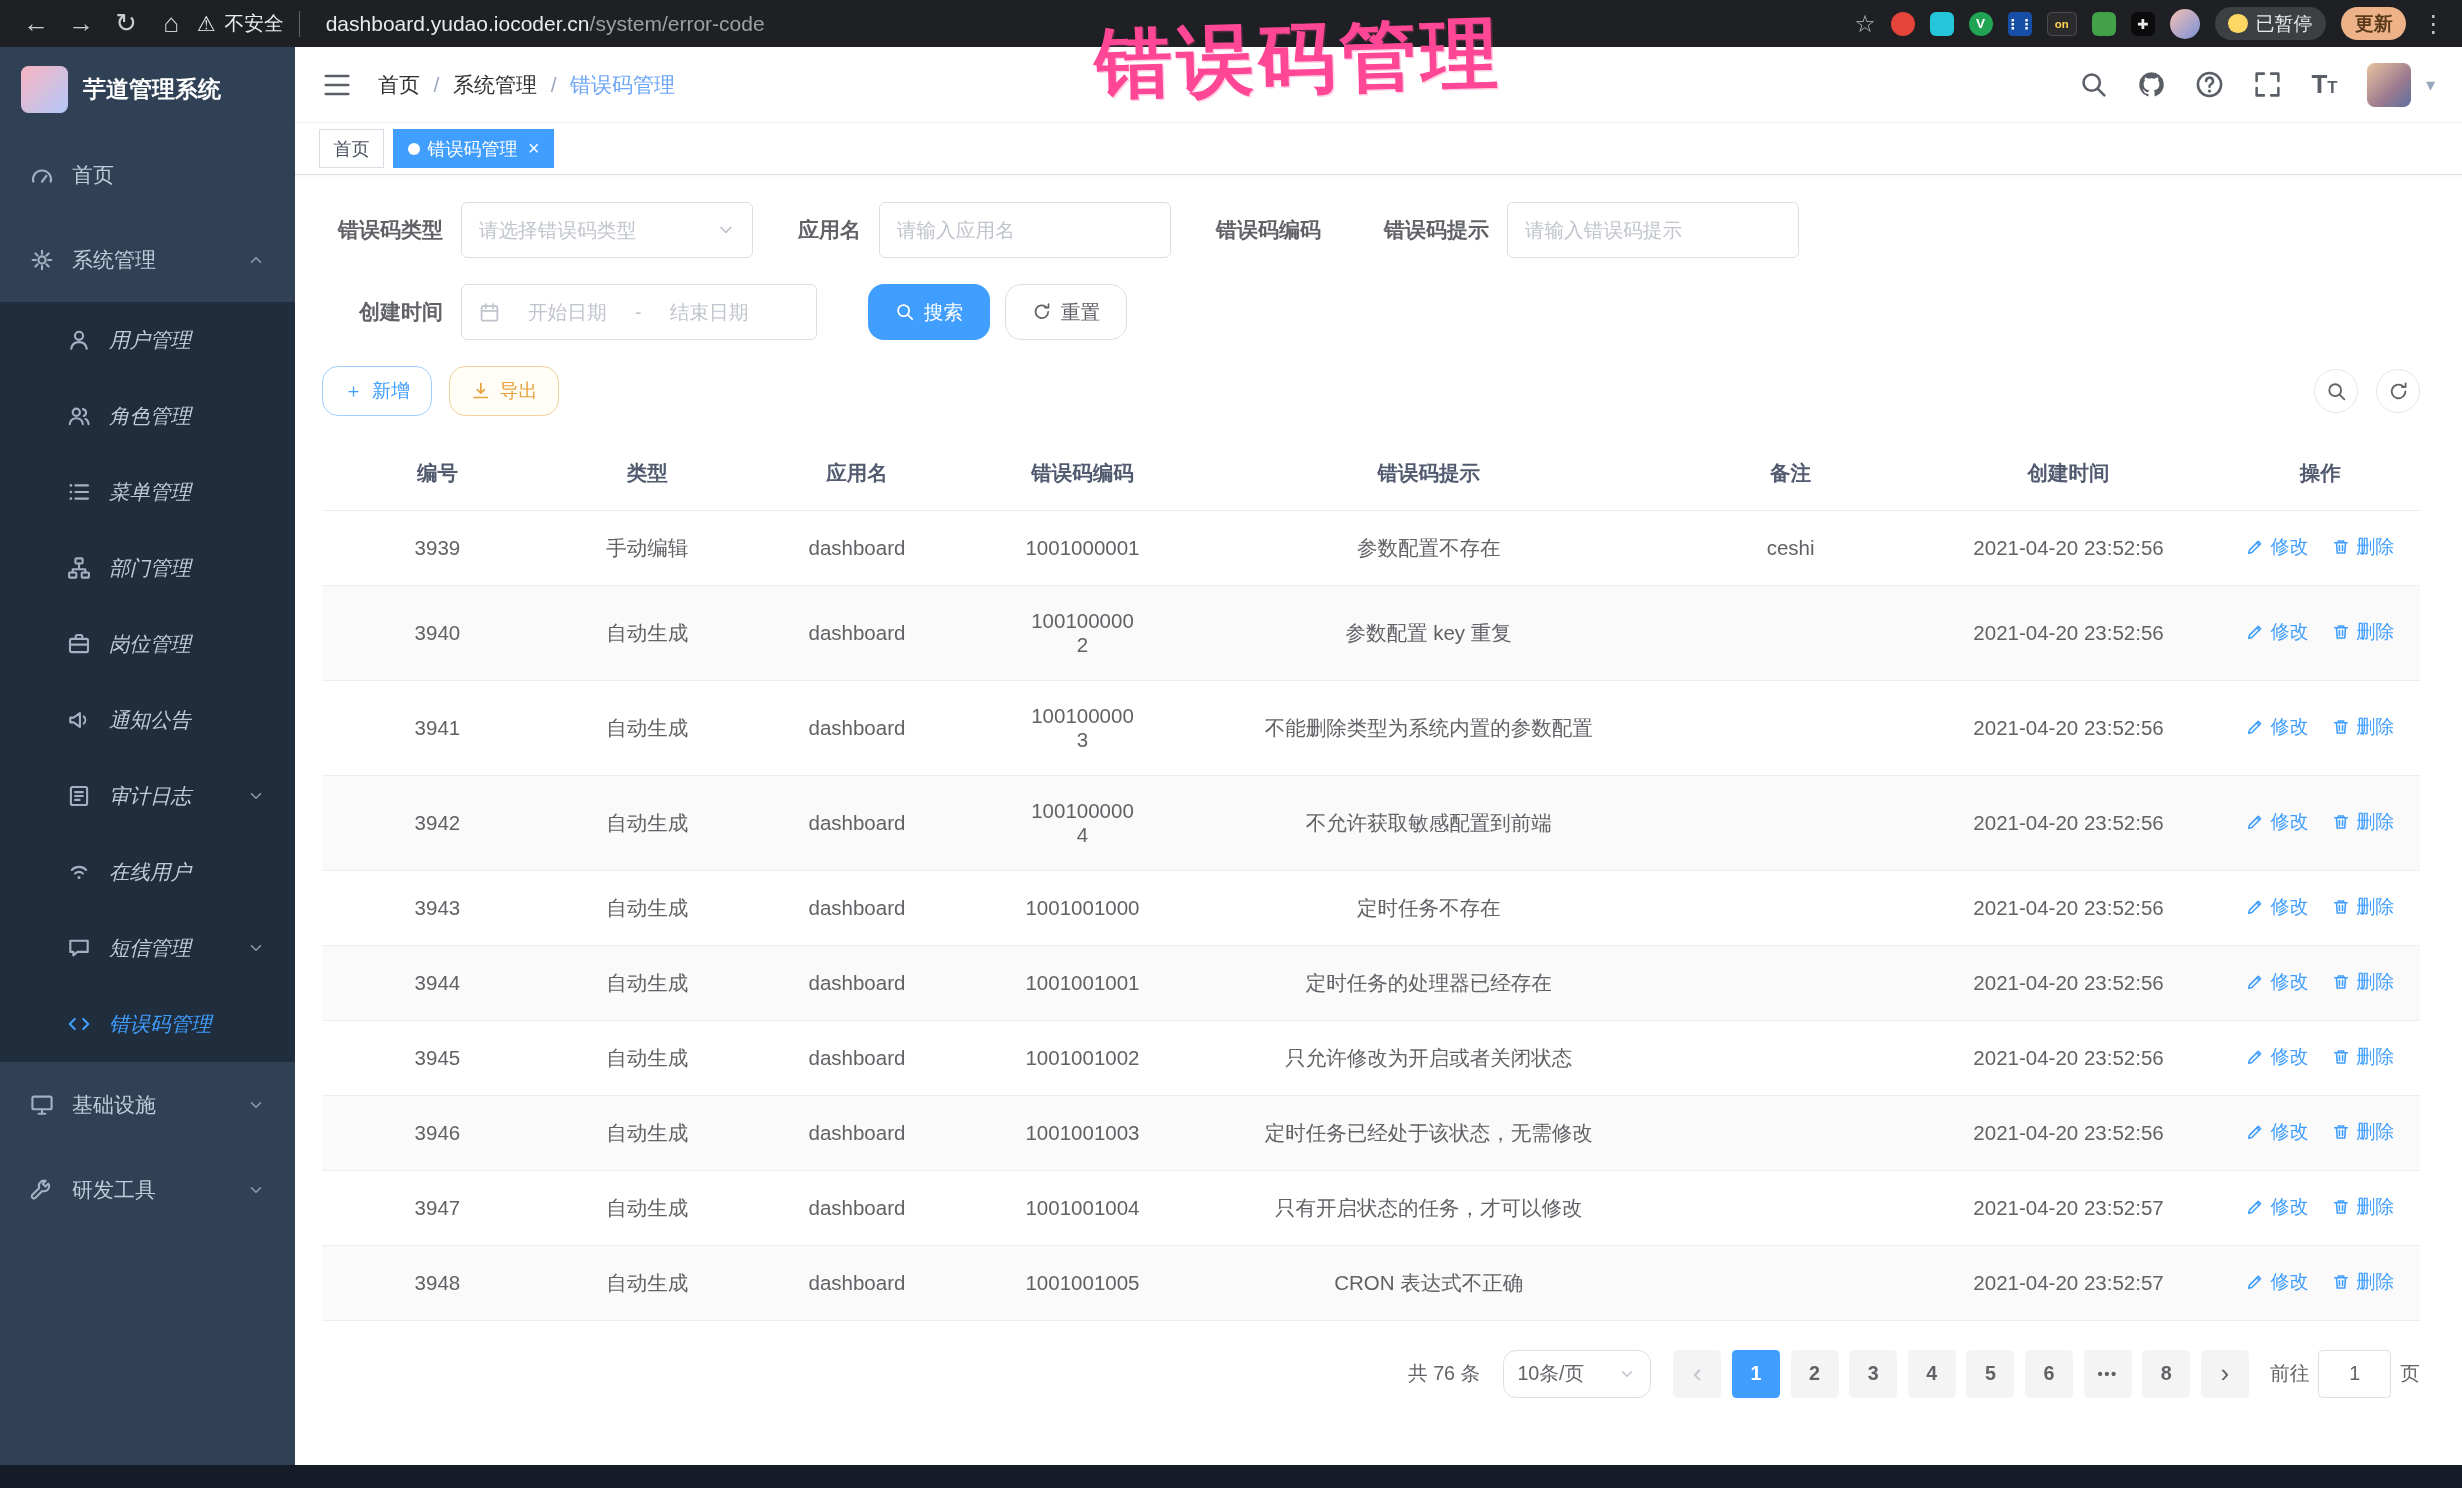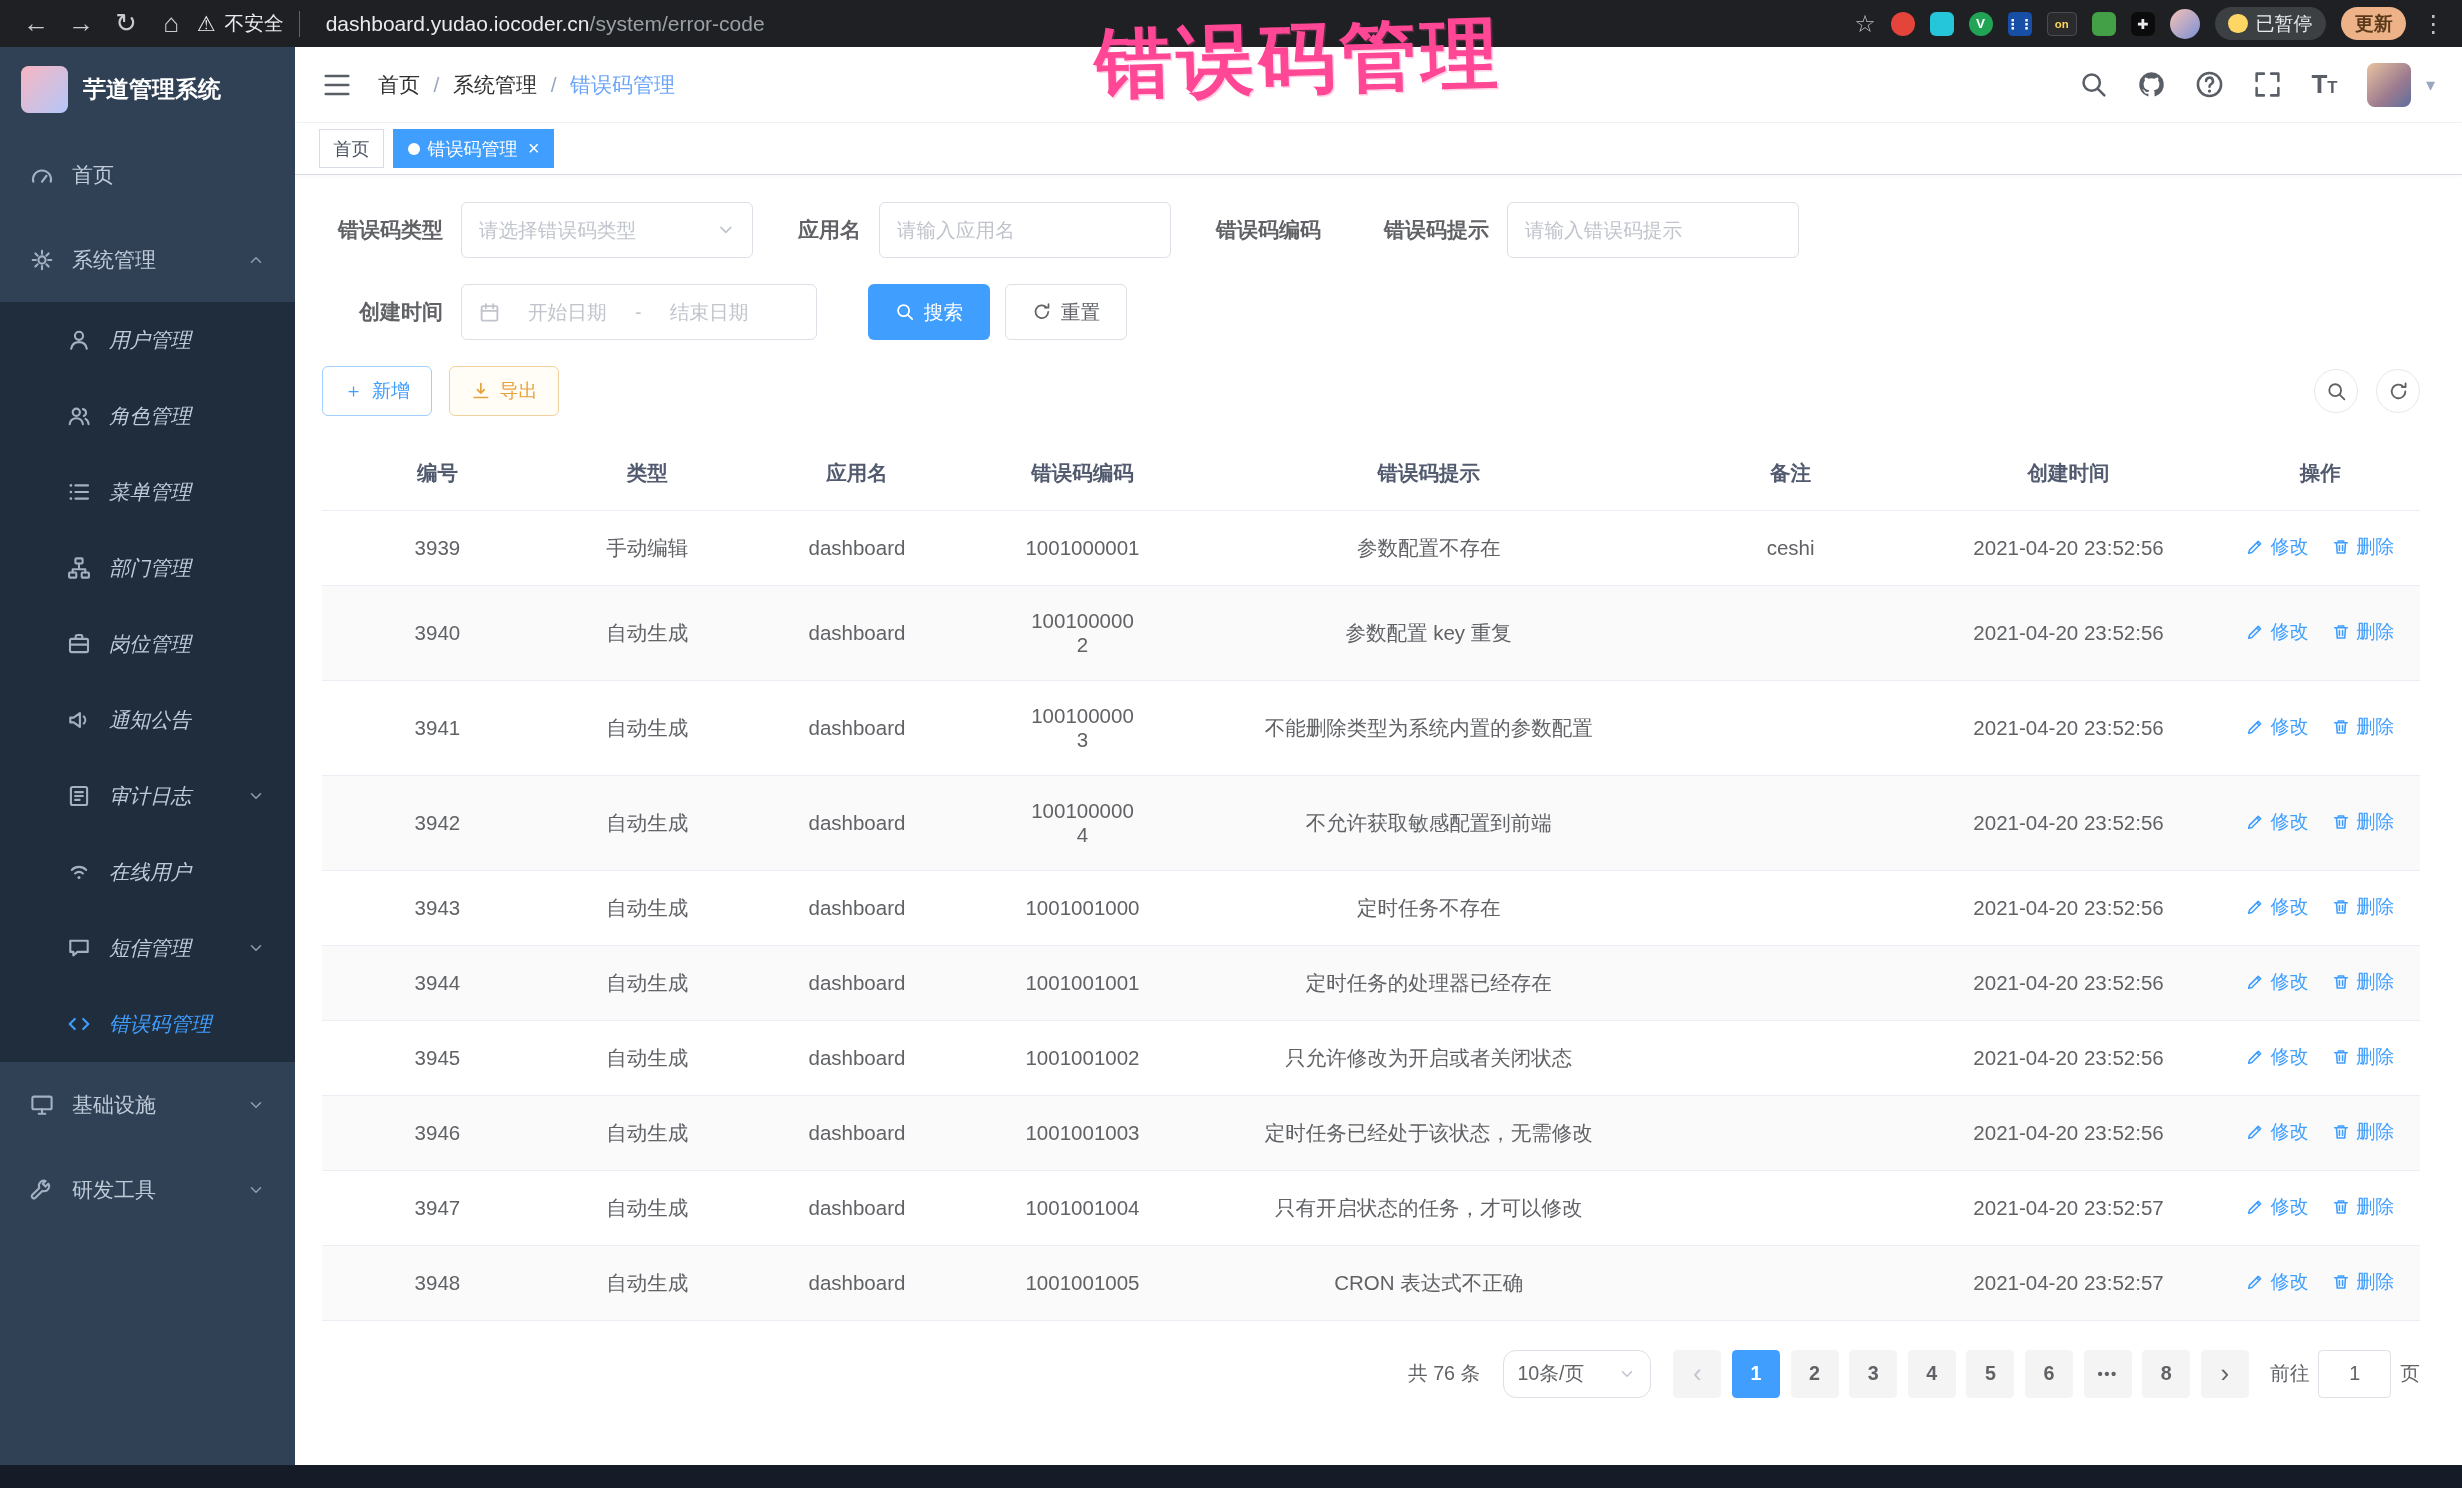--- a/index.html
+++ b/index.html
@@ -77,21 +77,21 @@
   .flabel { font-size:21px; font-weight:bold; color:#606266; margin-right:18px; white-space:nowrap; }
   .flabel.w1 { min-width:121px; text-align:right; }
   .fbox { position:relative; width:292px; height:56px; border:1.5px solid #dcdfe6; border-radius:6px; background:#fff; display:flex; align-items:center; padding:0 16.7px; gap:10.6px; }
   .fbox input { border:none; outline:none; width:100%; font-size:19.7px; color:#606266; font-family:inherit; background:transparent; }
   .fbox input::placeholder { color:#c0c4cc; }
   .fbox .selcaret { width:19.7px; height:19.7px; color:#c0c4cc; flex-shrink:0; }
   .datebox { width:356px; }
   .datebox .cal { width:21px; height:21px; color:#c0c4cc; }
   .datebox input { width:114px; text-align:center; }
   .datebox .rsep { color:#c0c4cc; font-size:19.7px; }
-  .btn { height:56px; border-radius:6px; font-size:19.7px; display:inline-flex; align-items:center; gap:9px; padding:0 26px; border:1.5px solid transparent; cursor:pointer; font-family:inherit; background:#fff; }
+  .btn { height:56px; border-radius:16px; font-size:19.7px; display:inline-flex; align-items:center; gap:9px; padding:0 26px; border:1.5px solid transparent; cursor:pointer; font-family:inherit; background:#fff; }
   .btn svg { width:19.7px; height:19.7px; }
   .btn-primary { background:#409eff; color:#fff; margin-left:6px; }
   .btn-default { border-color:#dcdfe6; color:#606266; margin-left:15px; }
 
   .table-toolbar { display:flex; align-items:center; margin-bottom:19.7px; }
   .btn-add { height:50px; border-color:#a0cfff; color:#409eff; font-size:19px; padding:0 21px; }
   .btn-export { height:50px; border-color:#f3d19e; color:#E6A23C; font-size:19px; padding:0 21px; margin-left:16.7px; background:#fffdf5; }
   .tt-right { margin-left:auto; display:flex; gap:18px; }
   .circle-btn { width:44px; height:44px; border-radius:50%; border:1.5px solid #e4e7ed; display:flex; align-items:center; justify-content:center; color:#606266; cursor:pointer; background:#fff; }
   .circle-btn svg { width:21px; height:21px; }

